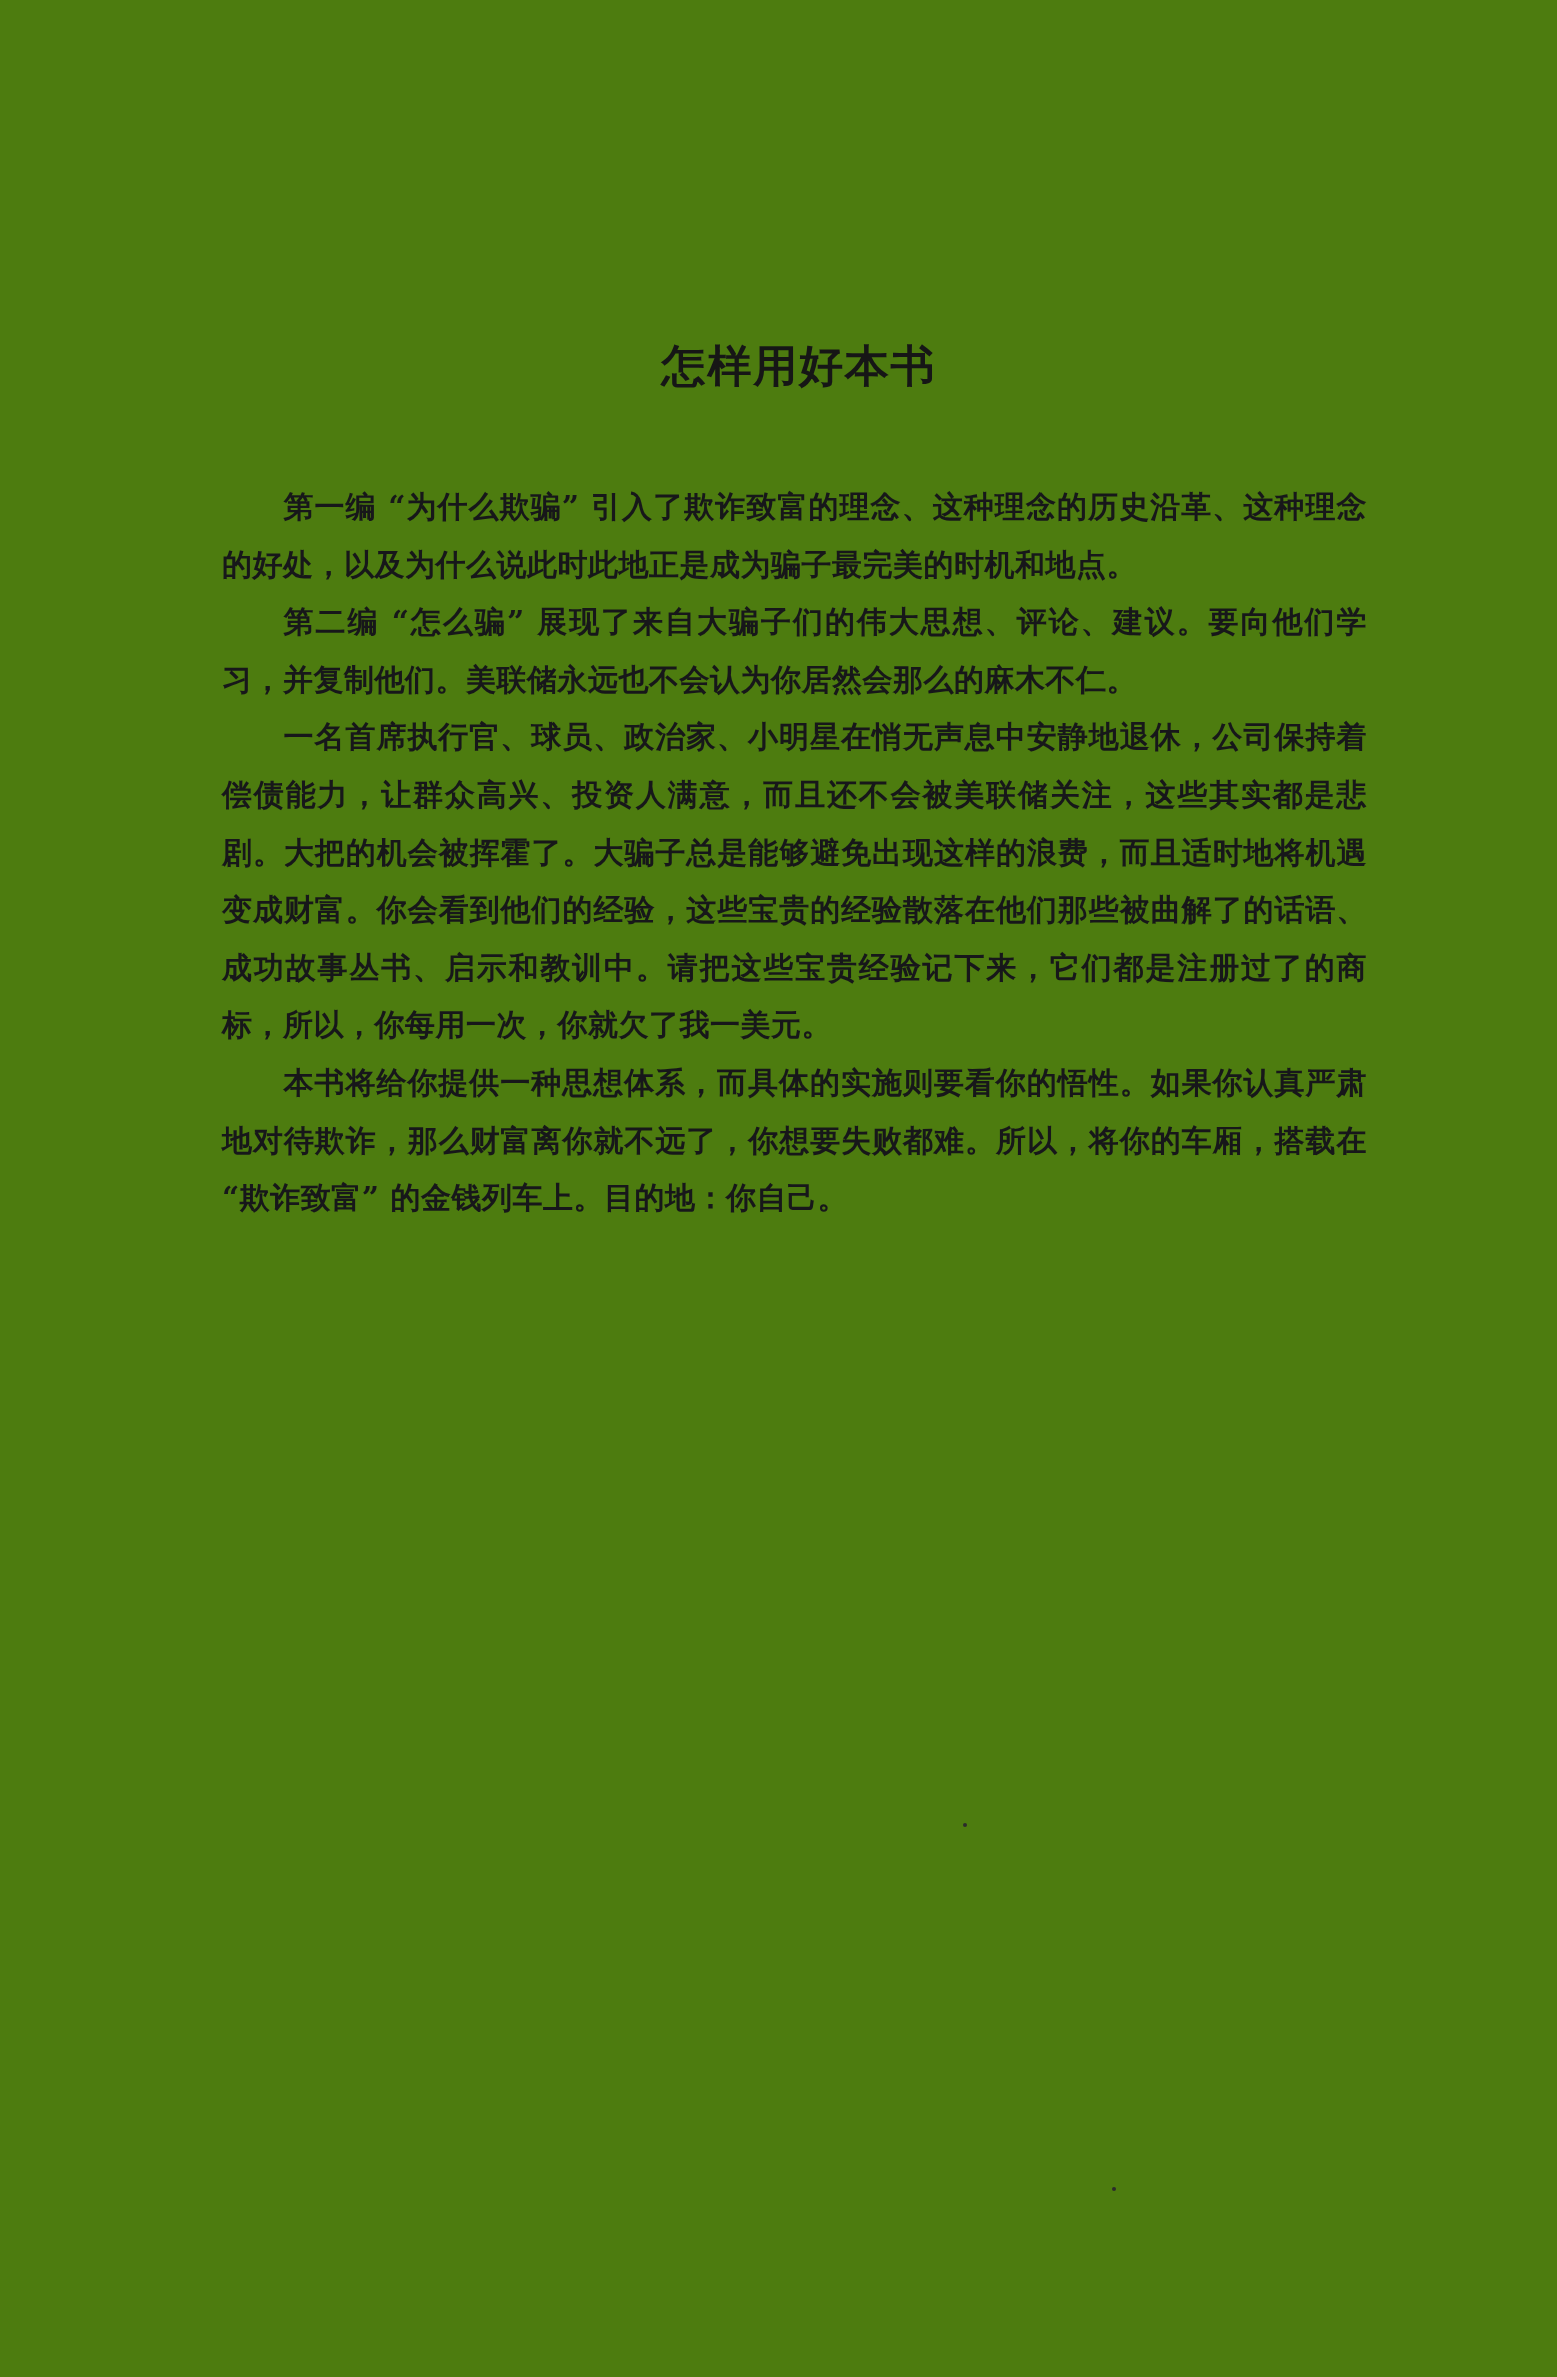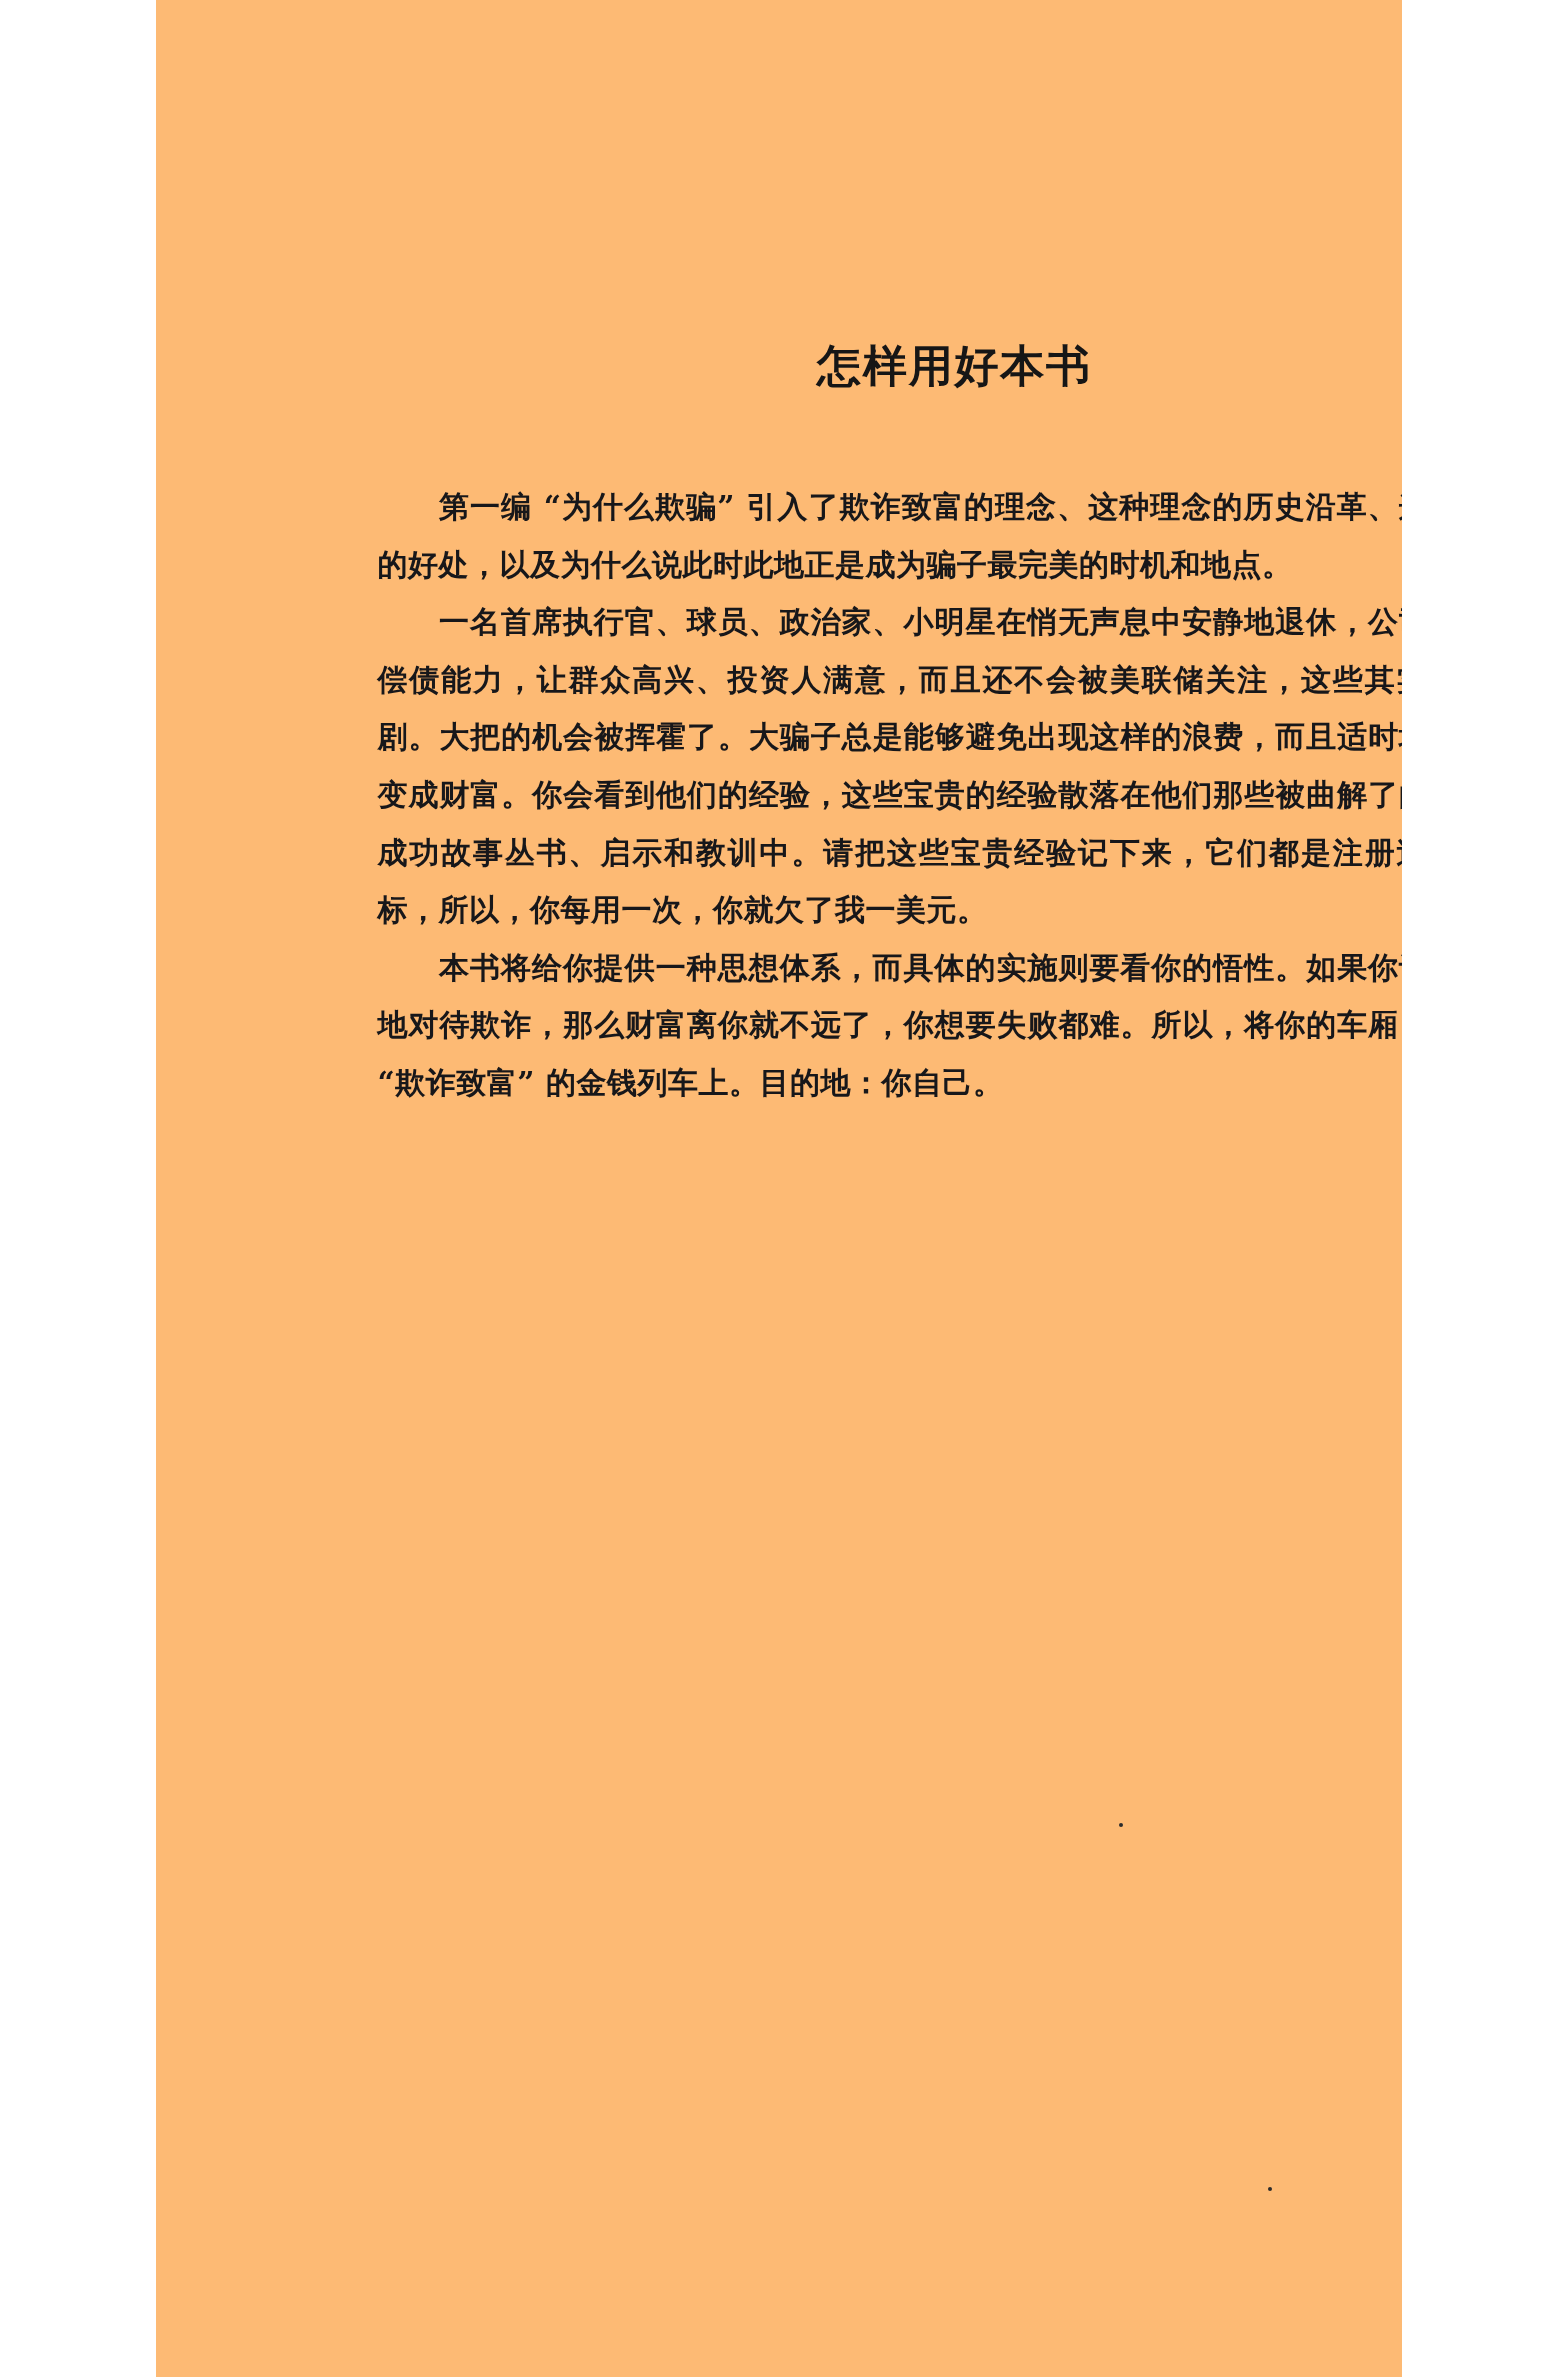--- a/index.html
+++ b/index.html
@@ -2,23 +2,23 @@
 <html style="font-size:14px"><head>
 <meta charset="utf-8">
 <style>
   html, body {
     margin: 0;
     padding: 0;
     background: #ffffff;
   }
   .page {
     position: relative;
-    width: 1246px;
+    width: 1557px;
     height: 2377px;
-    background: #fdba74;
+    background: #4d7c0f;
     margin: 0 auto;
     overflow: hidden;
   }
   .page-inner {
     position: absolute;
     left: 222px;
     top: 337px;
     width: 1145px;
   }
   .doc-title {
@@ -81,19 +81,20 @@
   <span class="dot-top"></span>
   <span class="dot-mid"></span>
   <span class="dot-bottom"></span>
 
   <div class="page-inner">
 
     <h1 class="doc-title">怎样用好本书</h1>
 
     <div class="body-text">
       <p>第一编 “为什么欺骗” 引入了欺诈致富的理念、这种理念的历史沿革、这种理念的好处，以及为什么说此时此地正是成为骗子最完美的时机和地点。</p>
+      <p>第二编 “怎么骗” 展现了来自大骗子们的伟大思想、评论、建议。要向他们学习，并复制他们。美联储永远也不会认为你居然会那么的麻木不仁。</p>
       <p>一名首席执行官、球员、政治家、小明星在悄无声息中安静地退休，公司保持着偿债能力，让群众高兴、投资人满意，而且还不会被美联储关注，这些其实都是悲剧。大把的机会被挥霍了。大骗子总是能够避免出现这样的浪费，而且适时地将机遇变成财富。你会看到他们的经验，这些宝贵的经验散落在他们那些被曲解了的话语、成功故事丛书、启示和教训中。请把这些宝贵经验记下来，它们都是注册过了的商标，所以，你每用一次，你就欠了我一美元。</p>
       <p>本书将给你提供一种思想体系，而具体的实施则要看你的悟性。如果你认真严肃地对待欺诈，那么财富离你就不远了，你想要失败都难。所以，将你的车厢，搭载在 “欺诈致富” 的金钱列车上。目的地：你自己。</p>
     </div>
 
   </div>
 </div>
 
 
 </body></html>

